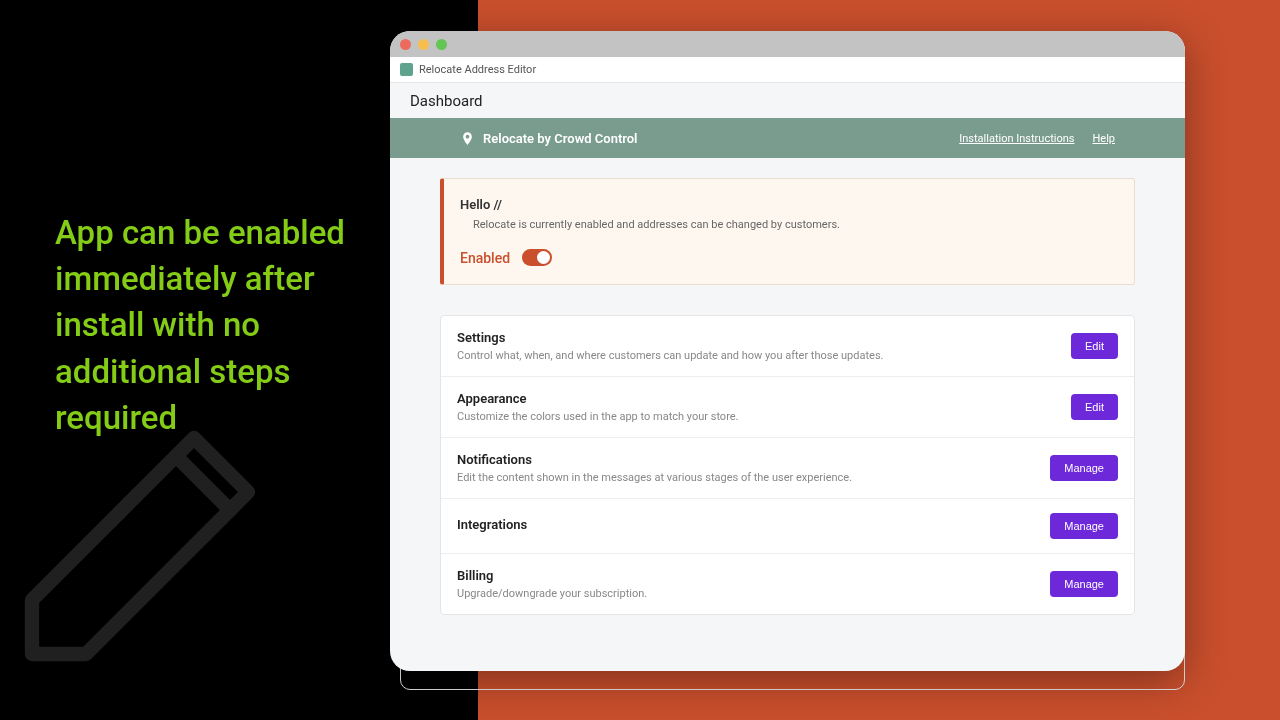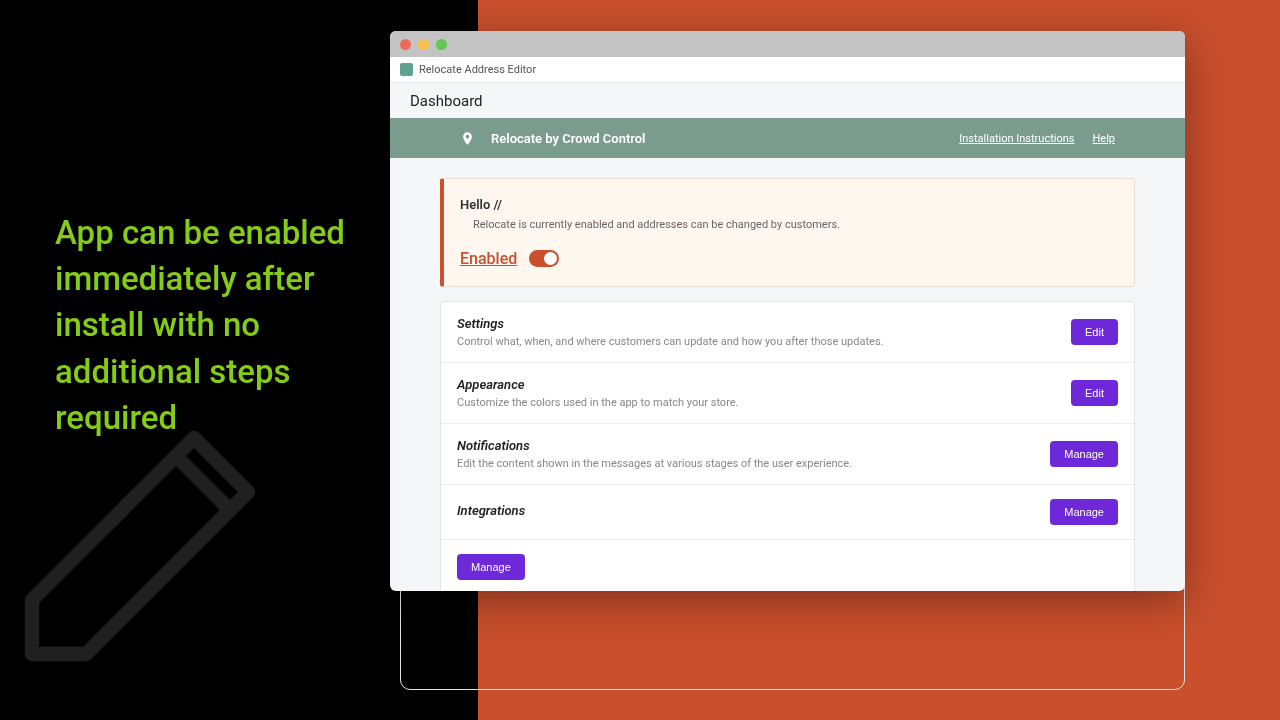--- a/index.html
+++ b/index.html
@@ -23,22 +23,22 @@
   .bg-icon {
     position: absolute; left: -40px; top: 330px; width: 360px; height: 360px;
     opacity: 0.95;
   }
   .bg-icon svg { width: 100%; height: 100%; }
   .window-frame-back {
     position: absolute; left: 400px; top: 40px; width: 785px; height: 650px;
     border: 1px solid #e5e5e5; border-radius: 10px;
   }
   .window {
-    position: absolute; left: 390px; top: 31px; width: 795px; height: 560px;
-    background: #f5f6f7; border-radius: 6px; overflow: hidden;
+    position: absolute; left: 390px; top: 31px; width: 795px; height: 640px;
+    background: #f5f6f7; border-radius: 20px; overflow: hidden;
     box-shadow: 0 10px 40px rgba(0,0,0,0.35);
   }
   .titlebar {
     height: 26px; background: #c3c3c3; display: flex; align-items: center;
     padding: 0 10px; gap: 7px;
   }
   .tdot { width: 11px; height: 11px; border-radius: 50%; }
   .tdot.red { background: #ed6a5e; }
   .tdot.yellow { background: #f5be4f; }
   .tdot.green { background: #62c554; }
@@ -53,52 +53,52 @@
   }
   .page-title-row {
     height: 35px; display: flex; align-items: center; padding: 0 20px;
     font-size: 15px; color: #222;
   }
   .greenbar {
     height: 40px; background: #7a9c8f; display: flex; align-items: center;
     padding: 0 70px 0 70px; color: #fff; font-size: 13px; font-weight: 600;
     justify-content: space-between;
   }
-  .greenbar-left { display: flex; align-items: center; gap: 16px; }
+  .greenbar-left { display: flex; align-items: center; gap: 8px; }
   .gb-icon { width: 15px; height: 15px; }
   .greenbar-right { display: flex; align-items: center; gap: 18px; font-size: 11px; font-weight: 400; }
   .greenbar-right a { color: #fff; text-decoration: underline; cursor: pointer; }
   .content { padding: 20px 32px; }
   .card {
     background: #fff; border: 1px solid #e5e5e5; border-radius: 4px;
     margin: 0 auto; width: 695px;
   }
   .status-card {
     background: #fdf7ef; border: 1px solid #e9dfd0; border-left: 4px solid #c94f2d;
-    border-radius: 3px; padding: 18px 18px 18px 16px; margin: 0 auto 14px; width: 695px;
+    border-radius: 3px; padding: 18px 18px 18px 16px; margin: 0 auto 30px; width: 695px;
   }
   .status-title { font-size: 13px; font-weight: 600; color: #333; margin-bottom: 6px; }
   .status-desc { font-size: 11px; color: #666; margin-bottom: 18px; padding-left: 13px; }
   .toggle-row { display: flex; align-items: center; gap: 12px; }
-  .toggle-label { font-size: 16px; color: #c94f2d; font-weight: 500; text-decoration: underline; }
+  .toggle-label { font-size: 14px; color: #c94f2d; font-weight: 500; }
   .toggle {
     width: 30px; height: 17px; background: #c94f2d; border-radius: 10px;
     position: relative; cursor: pointer;
   }
   .toggle::after {
     content: ""; position: absolute; right: 2px; top: 2px; width: 13px; height: 13px;
     background: #fff; border-radius: 50%;
   }
   .section-row {
     display: flex; align-items: center; justify-content: space-between;
     padding: 14px 16px; border-bottom: 1px solid #eee;
   }
   .section-row:last-child { border-bottom: none; }
   .section-text { flex: 1; }
-  .section-title { font-size: 13px; font-weight: 600; color: #222; margin-bottom: 4px; font-style: italic; }
+  .section-title { font-size: 13px; font-weight: 600; color: #222; margin-bottom: 4px; }
   .section-desc { font-size: 11px; color: #888; }
   .btn {
     background: #6d28d9; color: #fff; border: none; border-radius: 4px;
     font-size: 11px; padding: 7px 14px; cursor: pointer; font-weight: 500;
   }
 </style>
 </head>
 <body>
 
 <div class="bg-left"></div>
@@ -185,20 +185,24 @@
       </div>
 
       <div class="section-row">
         <div class="section-text">
           <div class="section-title">Integrations</div>
         </div>
         <button class="btn">Manage</button>
       </div>
 
       <div class="section-row">
+        <div class="section-text">
+          <div class="section-title">Billing</div>
+          <div class="section-desc">Upgrade/downgrade your subscription.</div>
+        </div>
         <button class="btn">Manage</button>
       </div>
 
     </div>
 
   </div>
 
 </div>
 
 </body></html>

